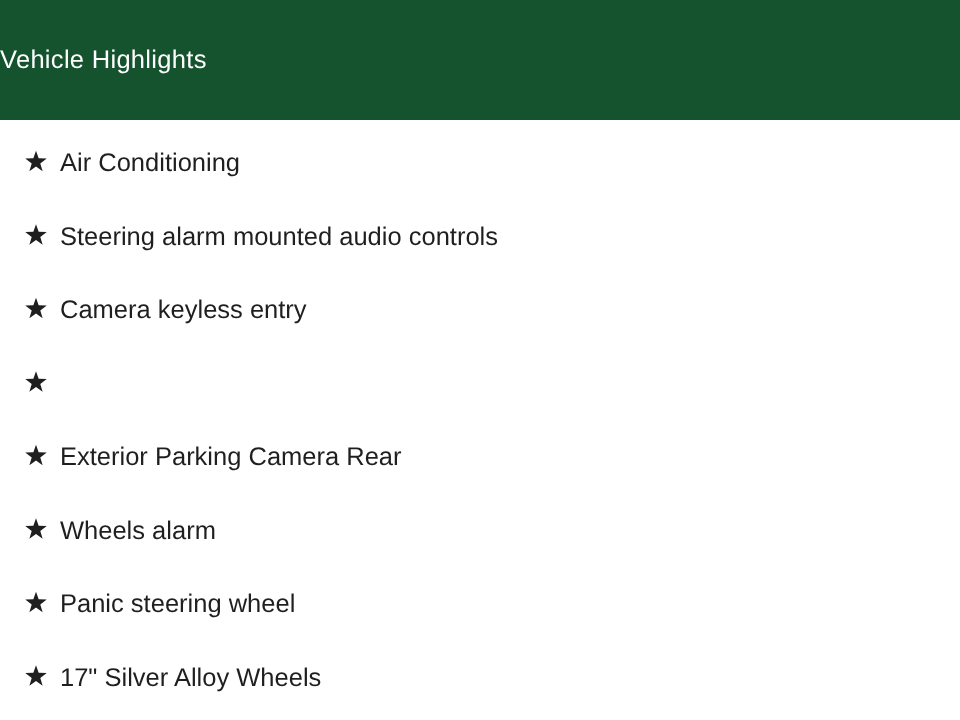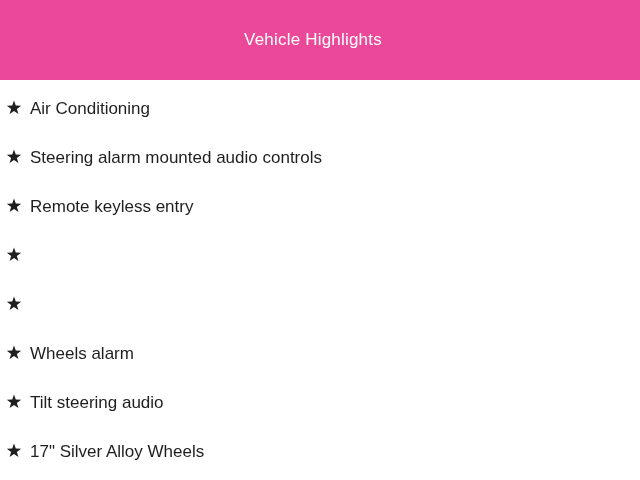--- a/index.html
+++ b/index.html
@@ -6,41 +6,41 @@
   html, body {
     width: 640px;
     height: 480px;
     background: #ffffff;
     font-family: "Liberation Sans", sans-serif;
     overflow: hidden;
   }
   .header {
     width: 640px;
     height: 80px;
-    background: #ec4899;
+    background: #14532d;
     display: flex;
     align-items: center;
-    justify-content: center;
+    justify-content: flex-start;
     padding-right: 14px;
   }
   .header-title {
     color: #ffffff;
     font-size: 17px;
     font-weight: 400;
     letter-spacing: 0.2px;
   }
   .highlights-list {
     padding-top: 4px;
     background: #ffffff;
   }
   .list-item {
     height: 49px;
     display: flex;
     align-items: center;
-    padding-left: 6px;
+    padding-left: 16px;
   }
   .star {
     width: 16px;
     height: 16px;
     flex: 0 0 16px;
     display: inline-block;
     margin-right: 8px;
     margin-top: -2px;
   }
   .star svg { display: block; width: 16px; height: 16px; }
@@ -75,55 +75,56 @@
     </span>
     <span class="item-label">Steering alarm mounted audio controls</span>
   </div>
 
   <div class="list-item">
     <span class="star">
       <svg viewBox="0 0 16 17" xmlns="http://www.w3.org/2000/svg" aria-hidden="true">
         <polygon points="8,0.5 9.88,5.91 15.61,6.03 11.04,9.49 12.70,14.97 8,11.7 3.30,14.97 4.96,9.49 0.39,6.03 6.12,5.91" fill="#1f1f1f"></polygon>
       </svg>
     </span>
-    <span class="item-label">Remote keyless entry</span>
+    <span class="item-label">Camera keyless entry</span>
   </div>
 
   <div class="list-item">
     <span class="star">
       <svg viewBox="0 0 16 17" xmlns="http://www.w3.org/2000/svg" aria-hidden="true">
         <polygon points="8,0.5 9.88,5.91 15.61,6.03 11.04,9.49 12.70,14.97 8,11.7 3.30,14.97 4.96,9.49 0.39,6.03 6.12,5.91" fill="#1f1f1f"></polygon>
       </svg>
     </span>
   </div>
 
   <div class="list-item">
     <span class="star">
       <svg viewBox="0 0 16 17" xmlns="http://www.w3.org/2000/svg" aria-hidden="true">
         <polygon points="8,0.5 9.88,5.91 15.61,6.03 11.04,9.49 12.70,14.97 8,11.7 3.30,14.97 4.96,9.49 0.39,6.03 6.12,5.91" fill="#1f1f1f"></polygon>
       </svg>
     </span>
+    <span class="item-label">Exterior Parking Camera Rear</span>
   </div>
 
   <div class="list-item">
     <span class="star">
       <svg viewBox="0 0 16 17" xmlns="http://www.w3.org/2000/svg" aria-hidden="true">
         <polygon points="8,0.5 9.88,5.91 15.61,6.03 11.04,9.49 12.70,14.97 8,11.7 3.30,14.97 4.96,9.49 0.39,6.03 6.12,5.91" fill="#1f1f1f"></polygon>
       </svg>
     </span>
     <span class="item-label">Wheels alarm</span>
   </div>
 
   <div class="list-item">
     <span class="star">
       <svg viewBox="0 0 16 17" xmlns="http://www.w3.org/2000/svg" aria-hidden="true">
         <polygon points="8,0.5 9.88,5.91 15.61,6.03 11.04,9.49 12.70,14.97 8,11.7 3.30,14.97 4.96,9.49 0.39,6.03 6.12,5.91" fill="#1f1f1f"></polygon>
       </svg>
     </span>
-    <span class="item-label">Tilt steering audio</span>
+    <span class="item-label">Panic steering wheel</span>
   </div>
 
   <div class="list-item">
     <span class="star">
       <svg viewBox="0 0 16 17" xmlns="http://www.w3.org/2000/svg" aria-hidden="true">
         <polygon points="8,0.5 9.88,5.91 15.61,6.03 11.04,9.49 12.70,14.97 8,11.7 3.30,14.97 4.96,9.49 0.39,6.03 6.12,5.91" fill="#1f1f1f"></polygon>
       </svg>
     </span>
     <span class="item-label">17" Silver Alloy Wheels</span>
   </div>

